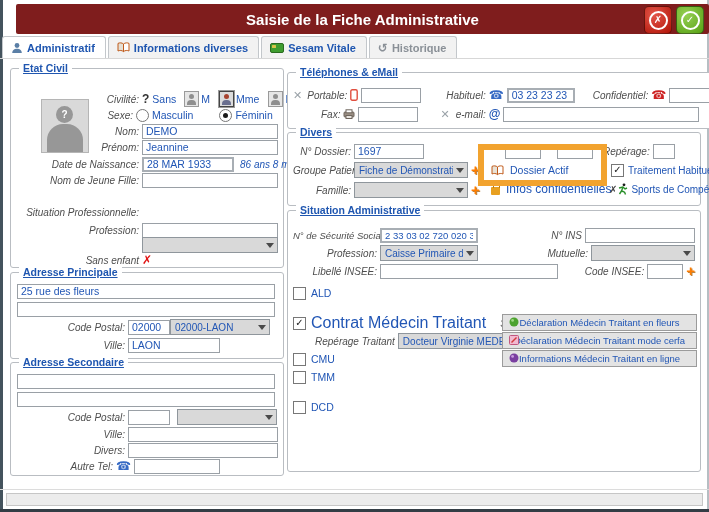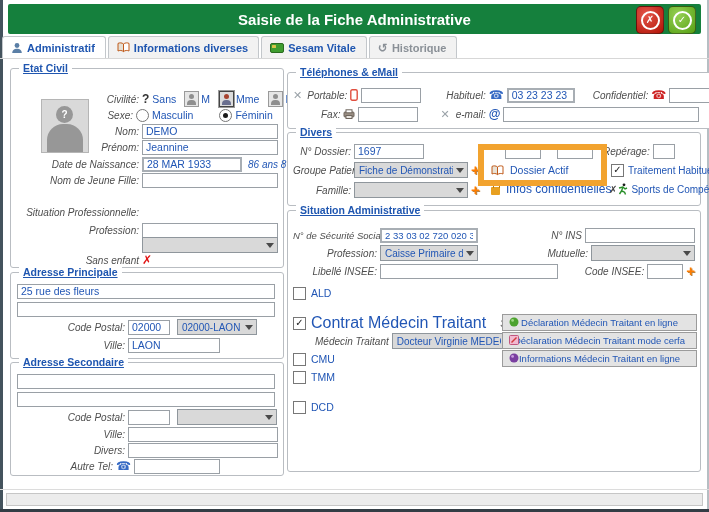--- a/index.html
+++ b/index.html
@@ -3,21 +3,21 @@
 <meta charset="utf-8">
 <style>
   html,body{margin:0;padding:0;background:#fff;}
   body{font-family:"Liberation Sans","DejaVu Sans",sans-serif;font-size:10.5px;color:#333;}
   #window{position:relative;width:709px;height:512px;background:#fff;overflow:hidden;}
   
   .frame-left{position:absolute;left:0;top:0;width:3px;height:100%;background:#44535d;}
   .frame-bottom{position:absolute;left:0;bottom:0;width:100%;height:3px;background:#333d45;}
   .frame-right{position:absolute;right:0;top:0;width:2px;height:100%;background:#b6bec3;}
   
-  .titlebar{position:absolute;left:8px;top:4px;width:693px;height:30px;background:#15803d;border-radius:2px;
+  .titlebar{position:absolute;left:16px;top:4px;width:693px;height:30px;background:#7f1d1d;border-radius:2px;
     display:flex;align-items:center;justify-content:center;}
   .titlebar .title{color:#fff;font-weight:bold;font-size:15px;}
   .tbtn{position:absolute;top:2px;width:26px;height:26px;border-radius:5px;border:1px solid rgba(0,0,0,.45);
     display:flex;align-items:center;justify-content:center;cursor:pointer;}
   .tbtn.red{right:37px;background:radial-gradient(circle at 35% 30%,#e4564a,#b01205);}
   .tbtn.green{right:5px;background:radial-gradient(circle at 35% 30%,#96d054,#56a013);}
   .tbtn .ring{width:15px;height:15px;border:2px solid #fff;border-radius:50%;color:#fff;font-size:10px;
     font-weight:bold;display:flex;align-items:center;justify-content:center;line-height:1;}
   
   .tabbar{position:absolute;left:2px;top:37px;height:21px;display:flex;align-items:flex-end;}
@@ -168,21 +168,21 @@
       <input class="txt gap" style="width: 136px;" value="DEMO">
     </div>
 
     <div class="row" style="left:6px;top:70px;width:260px;">
       <span class="lbl" style="width:122px;">Prénom:</span>
       <input class="txt gap" style="width: 136px;" value="Jeannine">
     </div>
 
     <div class="row" style="left:6px;top:87px;width:260px;">
       <span class="lbl" style="width:122px;">Date de Naissance:</span>
-      <input class="txt hl gap" style="width: 100px;" value="28 MAR 1933">
+      <input class="txt hl gap" style="width: 92px;" value="28 MAR 1933">
       <span class="blue" style="margin-left:6px;font-style:italic;font-size:10px;">86 ans 8 mois 4 j</span>
     </div>
 
     <div class="row" style="left:6px;top:103px;width:260px;">
       <span class="lbl" style="width:122px;">Nom de Jeune Fille:</span>
       <input class="txt gap" style="width: 136px;" value="">
     </div>
 
 
     <div class="row" style="left:6px;top:135px;width:260px;">
@@ -212,21 +212,21 @@
     <span class="gtitle">Adresse Principale</span>
     <div class="row" style="left:6px;top:10px;width:260px;">
       <input class="txt" style="width: 258px;" value="25 rue des fleurs">
     </div>
     <div class="row" style="left:6px;top:28px;width:260px;">
       <input class="txt" style="width: 258px;" value="">
     </div>
     <div class="row" style="left:6px;top:46px;width:260px;">
       <span class="lbl" style="width:108px;">Code Postal:</span>
       <input class="txt gap" style="width: 42px;" value="02000">
-      <span class="combo" style="width:80px;margin-left:7px;">
+      <span class="combo" style="width:100px;">
         <span class="cval">02000-LAON</span>
         <span class="arrow"></span>
       </span>
     </div>
     <div class="row" style="left:6px;top:64px;width:260px;">
       <span class="lbl" style="width:108px;">Ville:</span>
       <input class="txt gap" style="width: 92px;" value="LAON">
     </div>
   </div>
 
@@ -397,21 +397,21 @@
     <div class="row" style="left:5px;top:104px;">
       <span class="checkbox">
           <span>✓</span>
         </span>
       <span class="blue" style="margin-left:5px;font-size:16px;">Contrat Médecin Traitant</span>
       <span class="lbl" style="margin-left:14px;">Signé le</span>
       <input class="txt hl gap" style="width: 62px;" value="13 JAN 2005">
     </div>
 
     <div class="row" style="left:5px;top:122px;">
-      <span class="lbl" style="margin-left:22px;">Médecin Traitant</span>
+      <span class="lbl" style="margin-left:22px;">Repérage Traitant</span>
       <span class="combo gap" style="width:124px;">
         <span class="cval">Docteur Virginie MEDECIN RP...</span>
         <span class="arrow"></span>
       </span>
     </div>
 
     <div class="row" style="left:5px;top:140px;">
       <span class="checkbox"></span>
       <span class="blue" style="margin-left:5px;">CMU</span>
     </div>
@@ -426,21 +426,21 @@
       <span class="blue" style="margin-left:5px;">DCD</span>
     </div>
 
     <div class="actbtn" style="top:103px;">
       <span class="bicon">
         <svg width="10" height="10" viewBox="0 0 10 10">
             <circle cx="5" cy="5" r="4.5" fill="#4da32f"></circle>
             <circle cx="3.6" cy="3.4" r="1.4" fill="#9fd884"></circle>
           </svg>
       </span>
-      <span>Déclaration Médecin Traitant en ligne</span>
+      <span>Déclaration Médecin Traitant en fleurs</span>
     </div>
     <div class="actbtn" style="top:121px;">
       <span class="bicon">
         <svg width="10" height="10" viewBox="0 0 10 10">
             <rect x="0.5" y="0.5" width="9" height="9" rx="1" fill="#f2b9d0" stroke="#c2567f"></rect>
             <path d="M2 7 L7 2 L8 3 L3 8 Z" fill="#d03a3a"></path>
           </svg>
       </span>
       <span>Déclaration Médecin Traitant mode cerfa</span>
     </div>

